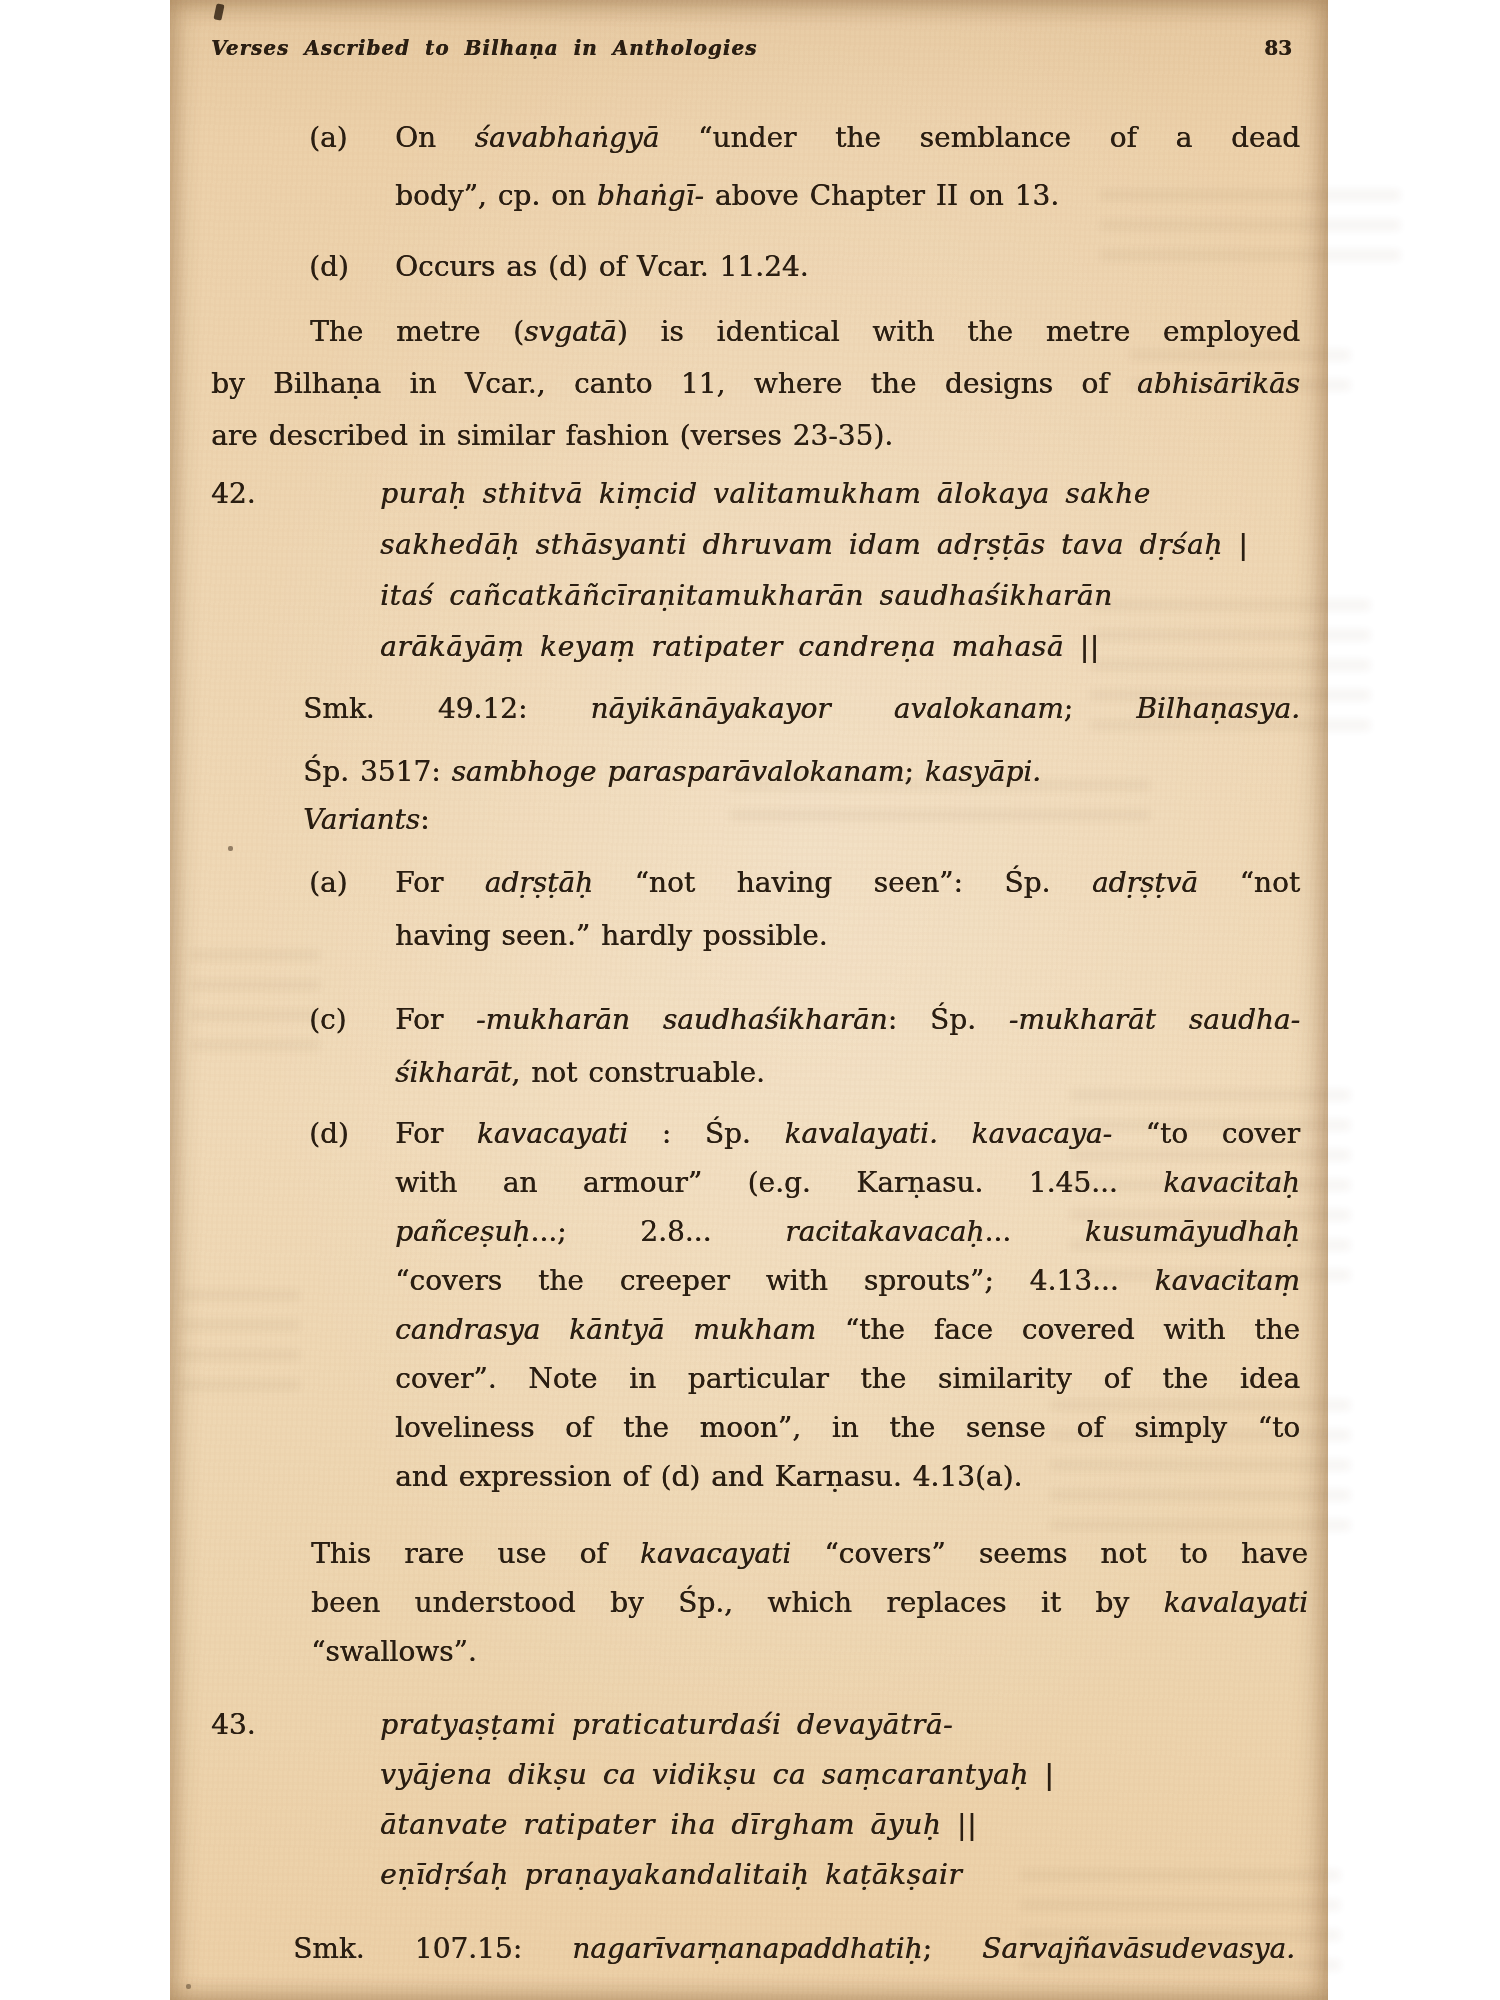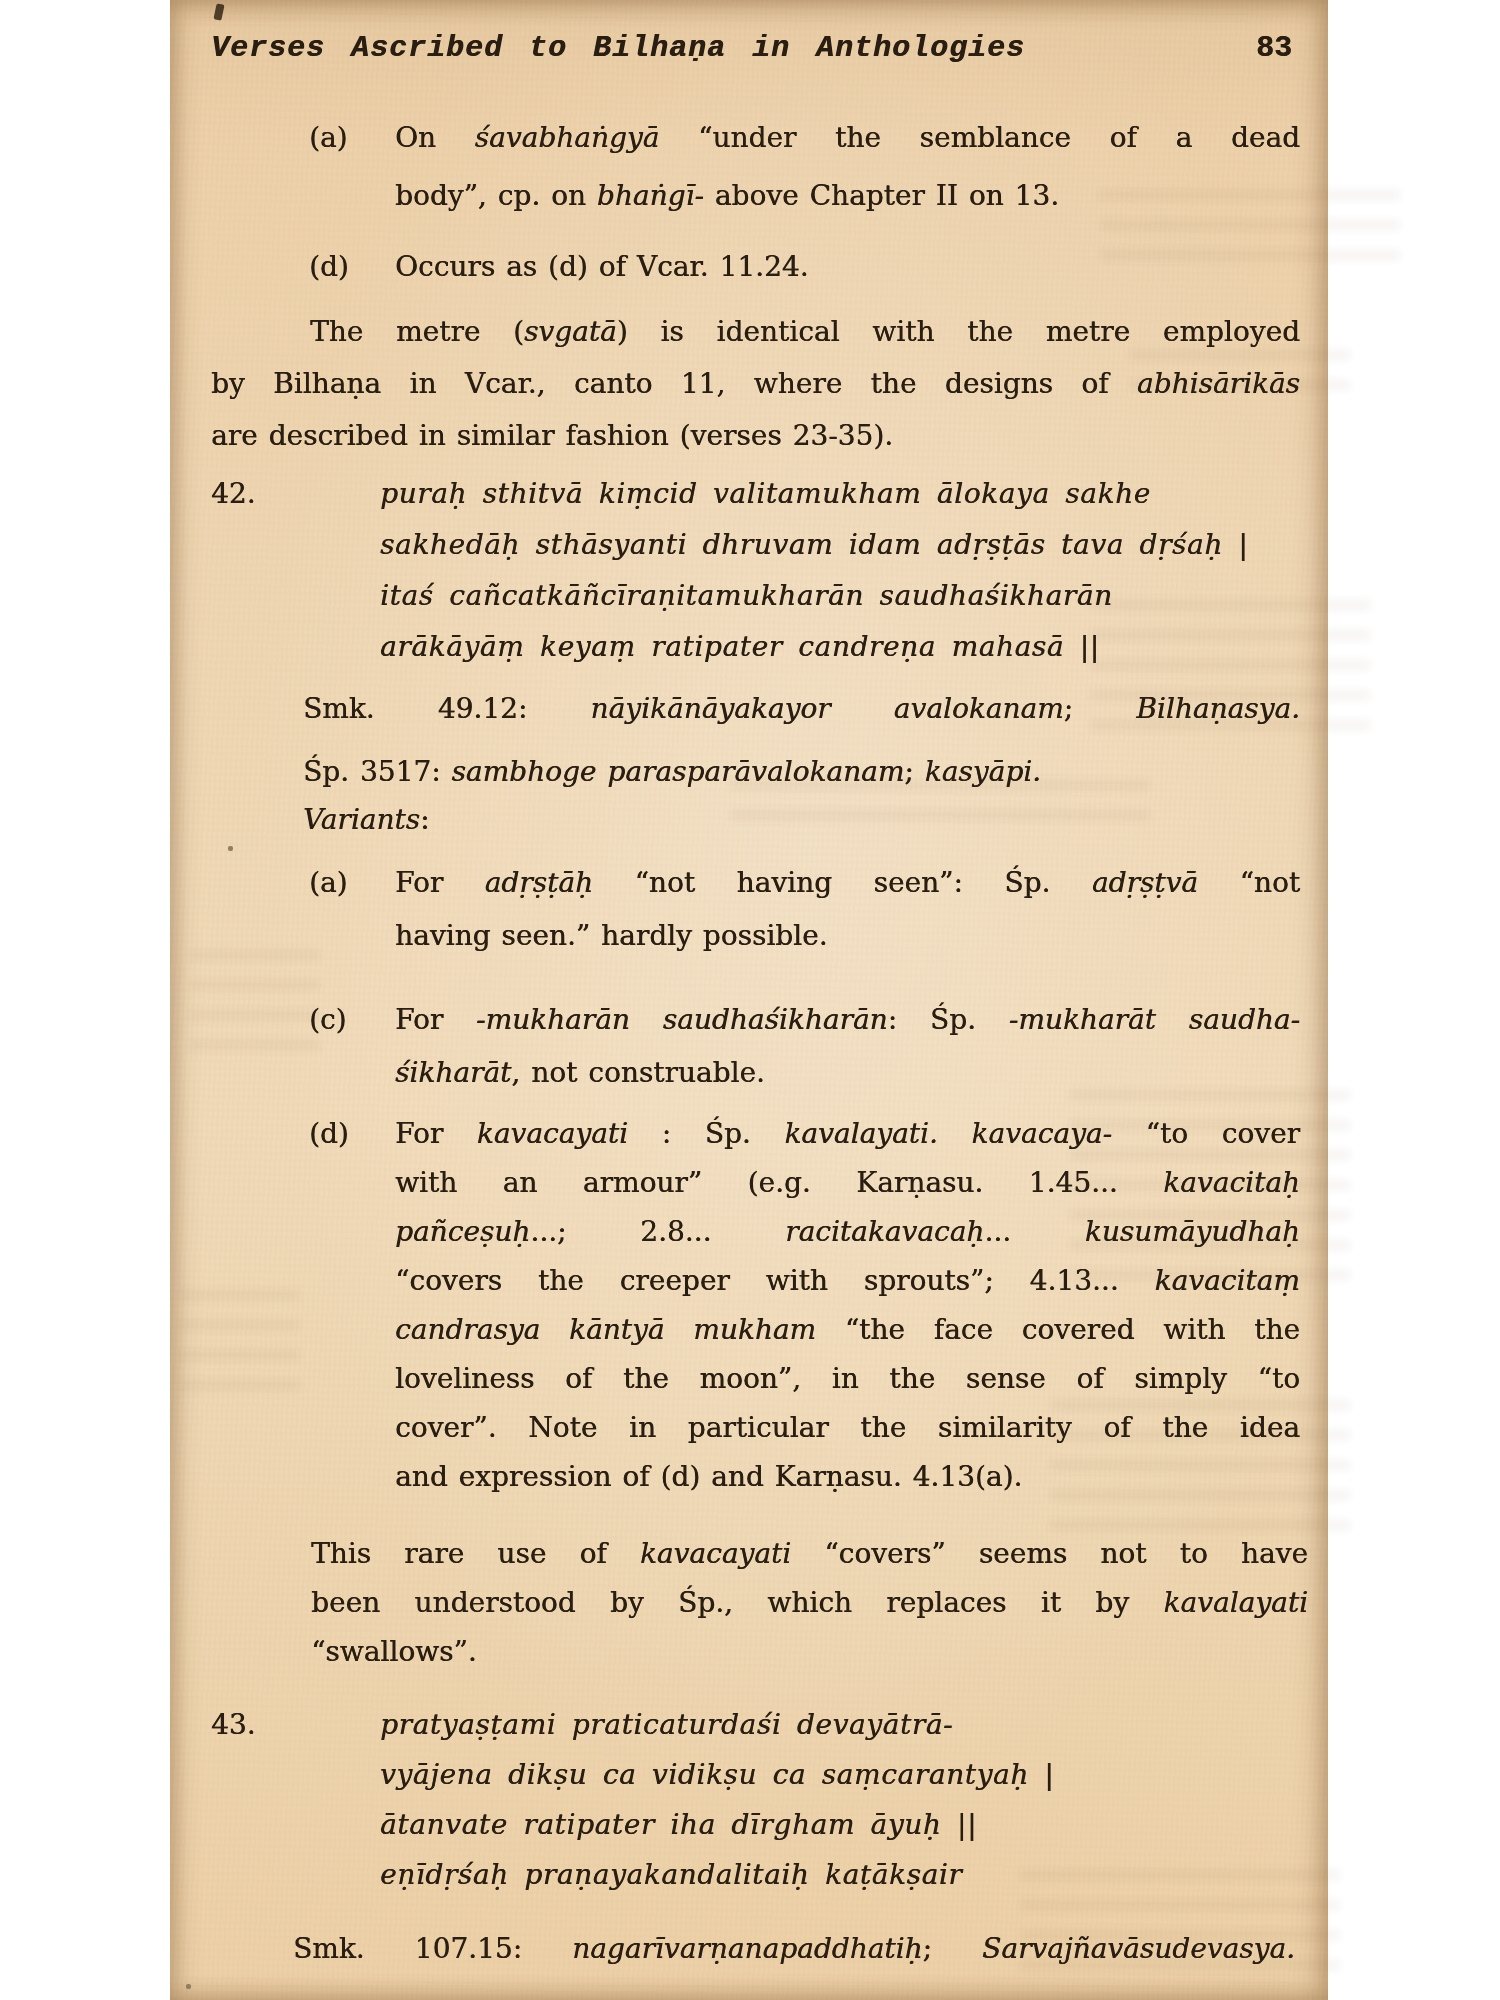--- a/index.html
+++ b/index.html
@@ -47,21 +47,21 @@
   .indent1{text-indent:99px;}
   .verse{font-style:italic;letter-spacing:.6px;word-spacing:6px;}
   .vnum{position:absolute;left:0;top:0;font-style:normal;letter-spacing:0;word-spacing:2px;}
   .vlines{margin-left:169px;}
   .item-label{position:absolute;left:0;top:0;}
   .item-lines{margin-left:86px;}
   .hdr{
     display:flex;justify-content:space-between;align-items:baseline;
     font-style:italic;font-weight:bold;
     letter-spacing:1px;word-spacing:7px;
-    font-size:30px;line-height:40px;font-family:Liberation Mono, monospace;
+    font-size:20px;line-height:40px;
   }
   .hdr .pgnum{font-style:normal;letter-spacing:0;word-spacing:0;}
   i{font-style:italic;}
   .smudge{
     position:absolute;pointer-events:none;
     background:repeating-linear-gradient(0deg, rgba(95,62,30,0.12) 0 10px, rgba(95,62,30,0) 10px 30px);
     filter:blur(4px);
     opacity:.45;
   }
   .speck{position:absolute;background:rgba(45,30,15,0.8);border-radius:2px;pointer-events:none;}
@@ -149,22 +149,22 @@
     </div>
 
     <div class="blk" style="left:139px;top:1109px;width:991px;line-height:49px;">
       <span class="item-label">(d)</span>
       <div class="item-lines">
         <div class="line j">For <i>kavacayati</i> : Śp. <i>kavalayati. kavacaya-</i> “to cover</div>
         <div class="line j">with an armour” (e.g. Karṇasu. 1.45... <i>kavacitaḥ</i></div>
         <div class="line j"><i>pañceṣuḥ</i>...; 2.8... <i>racitakavacaḥ</i>... <i>kusumāyudhaḥ</i></div>
         <div class="line j">“covers the creeper with sprouts”; 4.13... <i>kavacitaṃ</i></div>
         <div class="line j"><i>candrasya kāntyā mukham</i> “the face covered with the</div>
+        <div class="line j">cover”. Note in particular the similarity of the idea</div>
         <div class="line j">loveliness of the moon”, in the sense of simply “to</div>
-        <div class="line j">cover”. Note in particular the similarity of the idea</div>
         <div class="line">and expression of (d) and Karṇasu. 4.13(a).</div>
       </div>
     </div>
 
     <div class="blk" style="left:141px;top:1529px;width:997px;line-height:49px;">
       <div class="line j">This rare use of <i>kavacayati</i> “covers” seems not to have</div>
       <div class="line j">been understood by Śp., which replaces it by <i>kavalayati</i></div>
       <div class="line">“swallows”.</div>
     </div>
 

